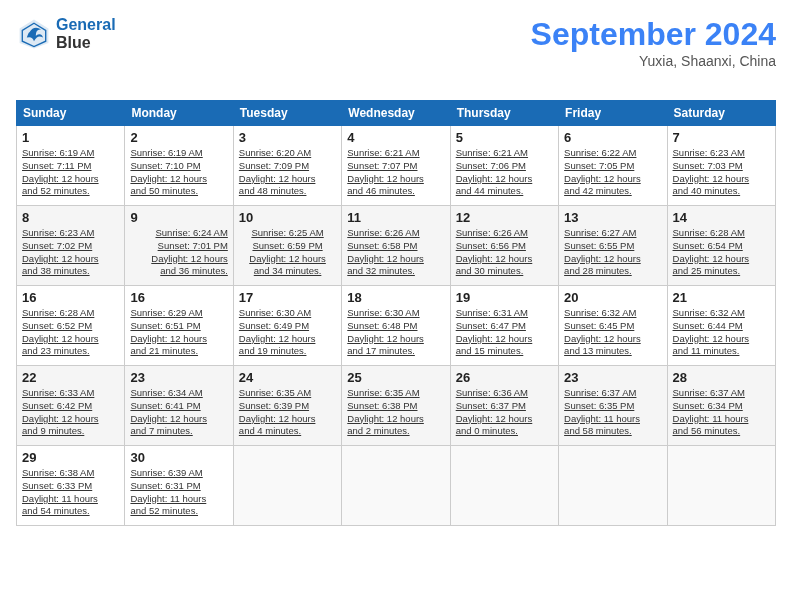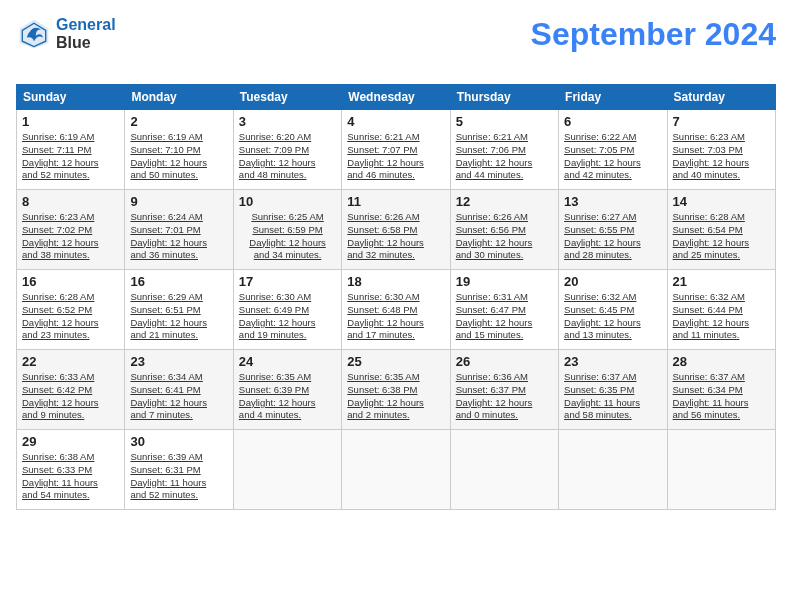--- a/index.html
+++ b/index.html
@@ -97,20 +97,21 @@
         <polygon points="20,8 33,16 33,28 20,34 7,28 7,16" fill="none" stroke="#1a6bb5" stroke-width="1.5"></polygon>
         <path d="M15,18 Q20,10 28,15 Q22,14 22,22 Q28,18 30,24 Q24,20 20,28 Q18,22 12,24 Q14,18 15,18Z" fill="#1a6bb5"></path>
       </svg>
       <div>
         <div style="font-size:16px;font-weight:bold;color:#1a6bb5;">General</div>
         <div style="font-size:16px;font-weight:bold;color:#333;">Blue</div>
       </div>
     </div>
     <div class="title-block">
       <div class="month-title">September 2024</div>
+      <div class="subtitle">Yuxia, Shaanxi, China</div>
     </div>
   </div>
 
   <table class="calendar">
     <thead>
       <tr>
       <th>Sunday</th>
           <th>Monday</th>
           <th>Tuesday</th>
           <th>Wednesday</th>
@@ -174,21 +175,21 @@
         <tr>
           <td>
             <span class="day-num">8</span>
             <div class="day-info" style="white-space: pre-line;">Sunrise: 6:23 AM
 Sunset: 7:02 PM
 Daylight: 12 hours
 and 38 minutes.</div>
           </td>
           <td>
             <span class="day-num">9</span>
-            <div class="day-info" style="white-space: pre-line;">Sunrise: 6:24 AM
+            <div class="day-info" style="white-space: pre-line; text-align: right;">Sunrise: 6:24 AM
 Sunset: 7:01 PM
 Daylight: 12 hours
 and 36 minutes.</div>
           </td>
           <td>
             <span class="day-num">10</span>
             <div class="day-info" style="white-space: pre-line; text-align: center;">Sunrise: 6:25 AM
 Sunset: 6:59 PM
 Daylight: 12 hours
 and 34 minutes.</div>

